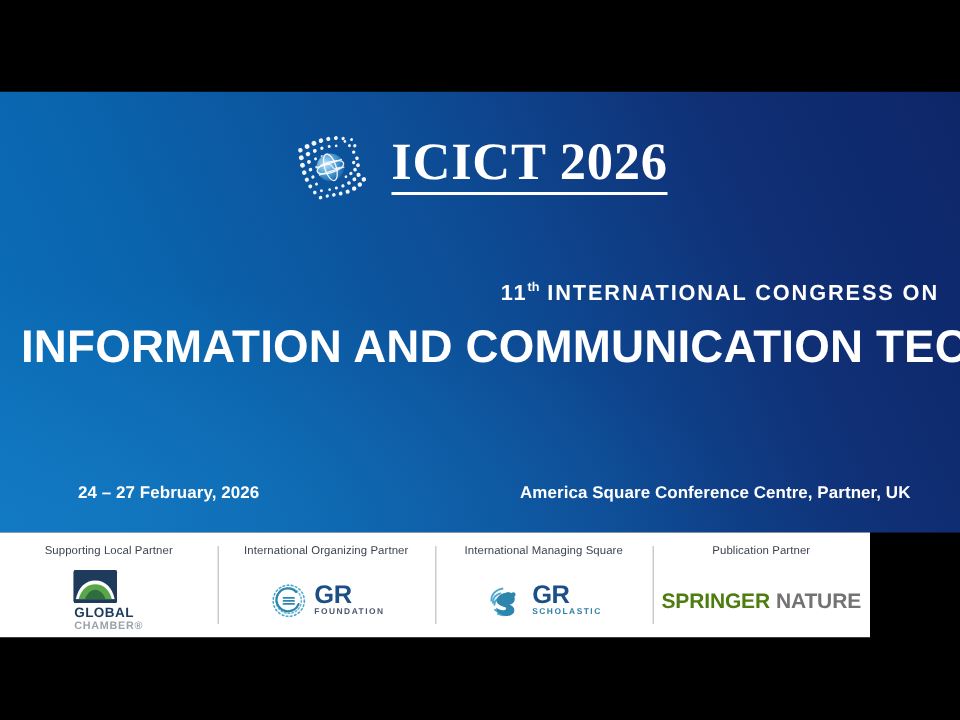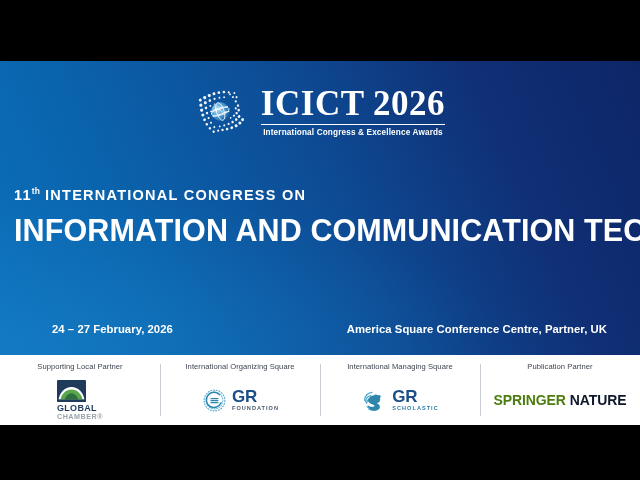--- a/index.html
+++ b/index.html
@@ -41,21 +41,21 @@
     letter-spacing:.5px;white-space:nowrap;
   }
   .logo-rule{width:100%;height:1.6px;background:#fff;margin:3px 0 3px;}
   .logo-sub{
     font-size:8.2px;font-weight:700;color:#fff;white-space:nowrap;
     letter-spacing:.15px;
   }
 
   
   .headline{
-    position:absolute;left:0;right:0;top:125px;text-align:left;z-index:3;
+    position:absolute;left:0;right:0;top:125px;text-align:right;z-index:3;
     padding:0 14px;box-sizing:border-box;
   }
   .kicker{
     font-size:14.5px;font-weight:700;color:#fff;letter-spacing:1.25px;
     white-space:nowrap;
   }
   .kicker sup{font-size:.58em;vertical-align:super;letter-spacing:0;}
   .maintitle{
     margin-top:11px;
     font-size:30.5px;font-weight:800;color:#fff;letter-spacing:.1px;
@@ -65,21 +65,21 @@
   
   .meta{
     position:absolute;left:0;right:0;top:262px;z-index:3;
     display:flex;align-items:center;justify-content:space-between;
     padding:0 33px;box-sizing:border-box;margin-left:19px;
   }
   .meta-item{font-size:11.3px;font-weight:700;color:#fff;white-space:nowrap;letter-spacing:.05px;}
 
   
   .partners{
-    position:absolute;left:0;top:355px;width:640px;height:70px;background:#fff;
+    position:absolute;left:0;top:355px;width:580px;height:70px;background:#fff;
     display:flex;align-items:stretch;z-index:5;
   }
   .partner{
     flex:1 1 0;display:flex;flex-direction:column;align-items:center;
     justify-content:flex-start;padding-top:7px;position:relative;min-width:0;
   }
   .partner + .partner:before{
     content:"";position:absolute;left:0;top:9px;bottom:9px;width:1px;background:#c9ccd2;
   }
   .partner-label{
@@ -102,21 +102,21 @@
   .gr{display:flex;align-items:center;gap:4px;}
   .gr-emblem{width:27px;height:27px;flex:0 0 27px;}
   .gr-txt{display:flex;flex-direction:column;align-items:flex-start;line-height:1;}
   .gr-main{font-size:17px;font-weight:700;color:#1b4f86;letter-spacing:-.3px;}
   .gr-sub{font-size:5.6px;font-weight:700;color:#4a5a6b;letter-spacing:1px;margin-top:1px;}
   .gr-sub.sch{color:#2f7fa8;}
 
   
   .sn{font-size:14px;font-weight:700;letter-spacing:-.1px;white-space:nowrap;}
   .sn .s1{color:#4d7c0f;}
-  .sn .s2{color:#0f172a;margin-left:4px;text-align:center;}
+  .sn .s2{color:#737373;margin-left:4px;text-align:center;}
 </style>
 </head>
 <body>
 
 <div class="stage">
 
   <div class="letterbox top"></div>
 
   <div class="hero">
 
@@ -194,21 +194,20 @@
               <ellipse cx="25.5" cy="26" rx="3.8" ry="9.2"></ellipse>
               <path d="M16.6 23.4h17.8M16.6 28.6h17.8"></path>
             </g>
             <path d="M19.5 22.6c2.4 1.1 4.4.2 6.2 1.4 1.6 1.1.6 2.8 2 3.6 1.4.8 3-.4 4.2.6" fill="none" stroke="#ffffff" stroke-width=".8" opacity=".75"></path>
           </g>
         </svg>
       </div>
       <div class="logo-text">
         <div class="logo-title">ICICT 2026</div>
         <div class="logo-rule"></div>
-        <div class="logo-sub">International Congress &amp; Excellence Awards</div>
       </div>
     </div>
 
     <div class="headline">
       <div class="kicker">
         <span>11</span><sup>th</sup>
         <span>INTERNATIONAL CONGRESS ON</span>
       </div>
       <div class="maintitle">INFORMATION AND COMMUNICATION TECHNOLOGY</div>
     </div>
@@ -234,21 +233,21 @@
               <rect x="0" y="19.6" width="29" height="2.4" fill="#1f3b5c"></rect>
             </svg>
           </span>
           <span class="gc-word">GLOBAL</span>
           <span class="gc-word2">CHAMBER®</span>
         </div>
       </div>
     </div>
 
     <div class="partner">
-      <div class="partner-label">International Organizing Square</div>
+      <div class="partner-label">International Organizing Partner</div>
       <div class="partner-logo">
         <div class="gr">
           <span class="gr-emblem">
             <svg viewBox="0 0 27 27" width="27" height="27" aria-hidden="true">
               <g stroke="#3b9dc4" stroke-width="1.05" stroke-linecap="round" fill="none">
                 <circle cx="13.5" cy="13.5" r="10.4" stroke-dasharray="1.1 1.7" opacity=".9"></circle>
                 <circle cx="13.5" cy="13.5" r="8.4" stroke-dasharray="1 1.5" opacity=".75"></circle>
                 <path d="M18.4 7.6a7.6 7.6 0 1 0 1.6 8.1" stroke="#2f86ad" stroke-width="1.5"></path>
                 <path d="M10 11.6h7M10 13.6h7M10 15.6h7" stroke="#2f86ad" stroke-width="1.2"></path>
               </g>

